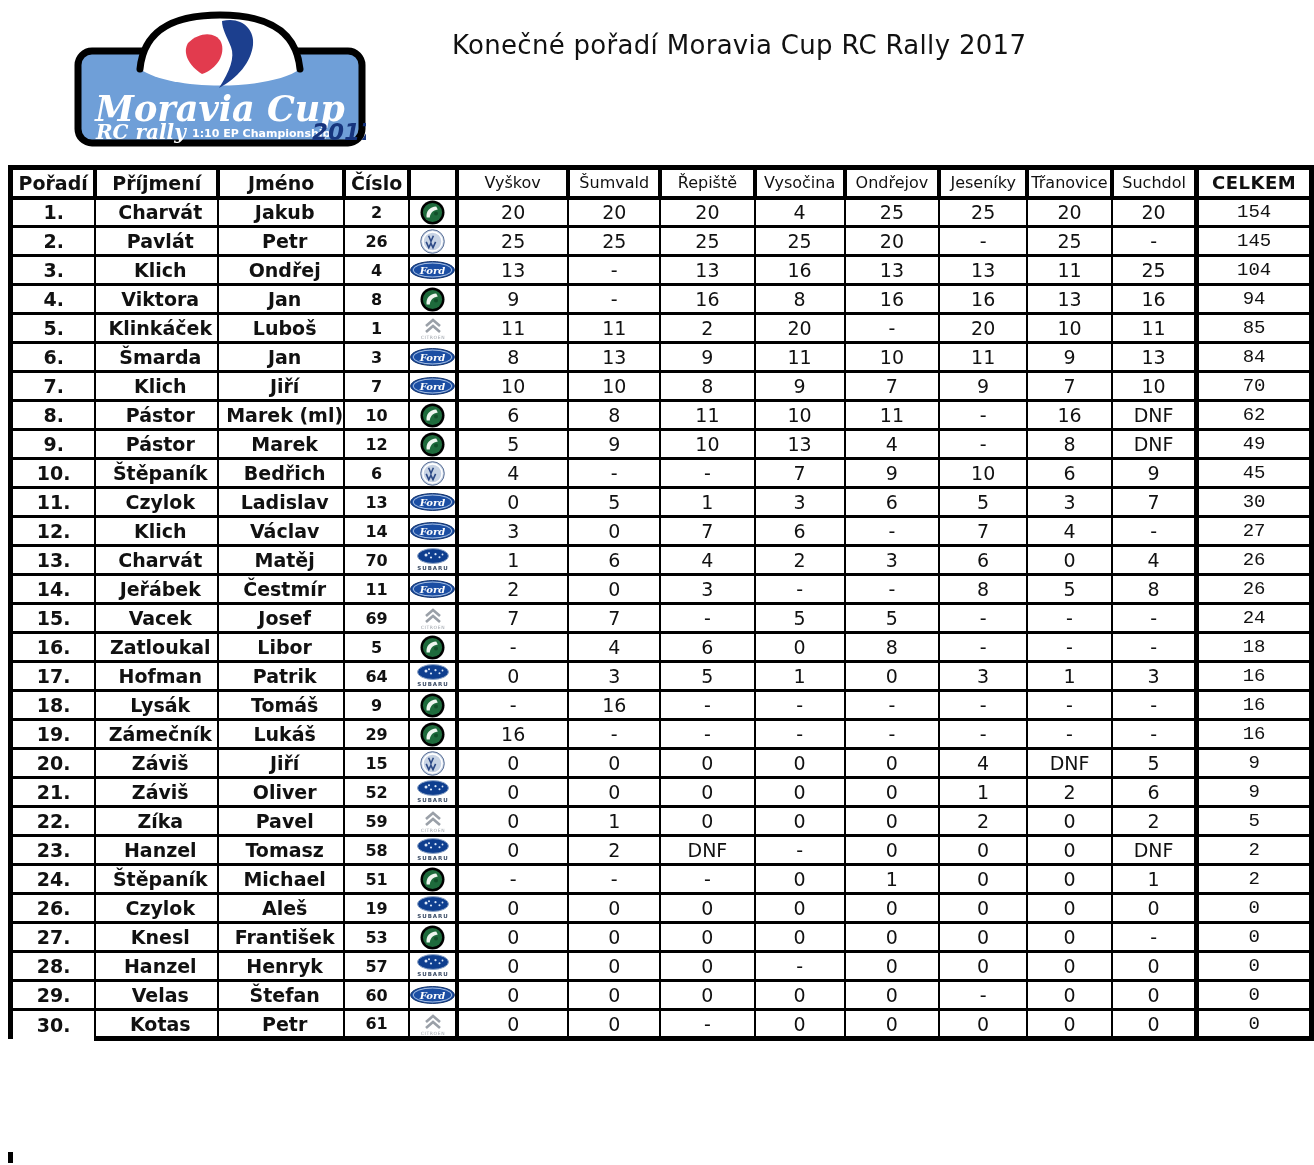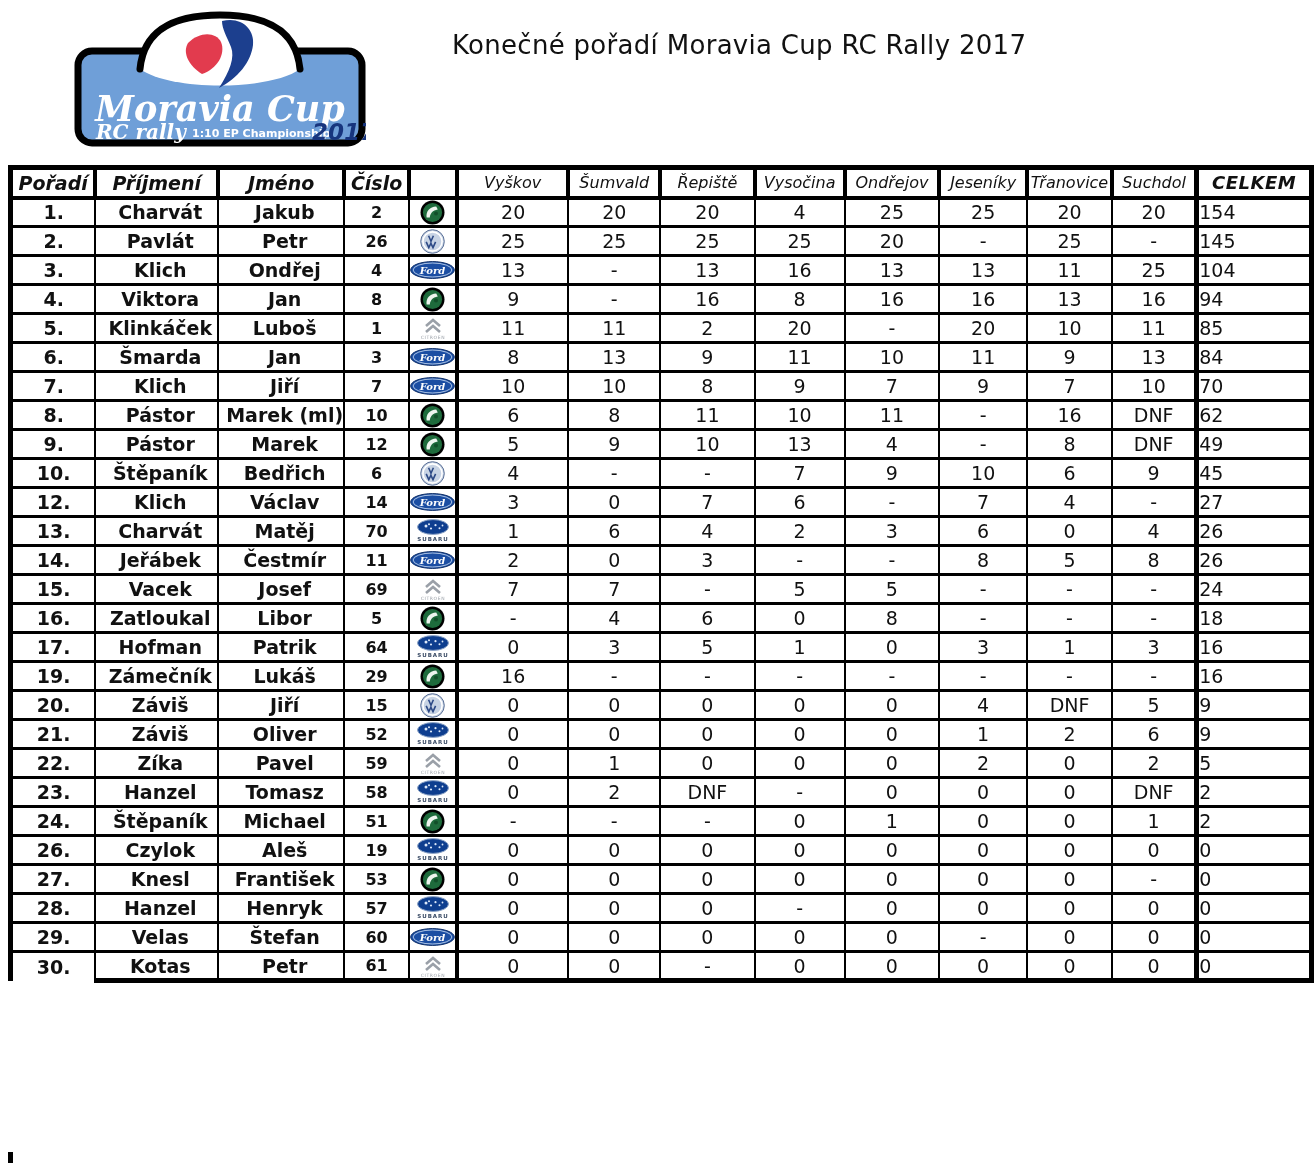--- a/index.html
+++ b/index.html
@@ -15,35 +15,34 @@
   table.results{
     position:absolute;left:8px;top:165px;border-collapse:collapse;table-layout:fixed;
   }
   th,td{
     border:2px solid #000;padding:0;overflow:hidden;white-space:nowrap;
     box-sizing:border-box;vertical-align:middle;
   }
   th{
     border-width:4px;border-top-width:5px;height:30px;font-size:16px;font-weight:400;
     text-align:center;
-    font-style:italic;
   }
   th.h-bold{font-weight:700;font-size:19px;}
   th.h-total{font-weight:700;font-size:18px;letter-spacing:.5px;}
   td{height:29px;border-top-width:3px;border-bottom-width:3px;}
   th:first-child,td:first-child{border-left-width:5px;}
   th:last-child,td:last-child{border-right-width:5px;}
   tbody tr:last-child td{border-bottom-width:5px;}
   tbody tr:last-child td.cut{border-bottom:none;}
   td.c-pos{font-weight:700;font-size:19px;text-align:center;}
   td.c-name{font-weight:700;font-size:19px;text-align:center;padding-left:7px;}
   td.c-num{font-weight:700;font-size:16px;text-align:center;}
   td.c-brand{text-align:center;line-height:0;}
   td.c-score{font-size:19px;text-align:center;}
-  td.c-total{font-size:19px;}
+  td.c-total{font-size:19px;text-align:center;font-family:Liberation Mono, monospace;}
   .bL-thick{border-left-width:4px !important;margin-top:16px;}
   .bL-xthick{border-left-width:5px !important;}
   .left-stub{position:absolute;left:8px;top:1152px;width:5px;height:11px;background:#000;}
 </style>
 </head>
 <body>
 
 <svg class="plate" width="292" height="138" viewBox="0 0 292 138">
   <rect x="4" y="42" width="284" height="92" rx="14" fill="#6f9fd8" stroke="#000" stroke-width="7"></rect>
   <path d="M66,60 C70,18 104,6 146,6 C188,6 222,18 226,60 C196,82 96,82 66,60 Z" fill="#ffffff"></path>
@@ -294,20 +293,40 @@
         <td class="c-score">-</td>
         <td class="c-score">-</td>
         <td class="c-score">7</td>
         <td class="c-score">9</td>
         <td class="c-score">10</td>
         <td class="c-score">6</td>
         <td class="c-score">9</td>
         <td class="c-total bL-xthick">45</td>
       </tr>
       <tr>
+        <td class="c-pos">11.</td>
+        <td class="c-name">Czylok</td>
+        <td class="c-name">Ladislav</td>
+        <td class="c-num">13</td>
+        <td class="c-brand"><svg width="45" height="18" viewBox="0 0 45 18">
+            <ellipse cx="22.5" cy="9" rx="21.8" ry="8.4" fill="#1b4ea3" stroke="#0d2d66" stroke-width="1"></ellipse>
+            <ellipse cx="22.5" cy="9" rx="19.4" ry="7" fill="none" stroke="#cfe0f4" stroke-width="0.8"></ellipse>
+            <text x="22.5" y="12.6" text-anchor="middle" font-family="DejaVu Serif, serif" font-style="italic" font-weight="bold" font-size="10" fill="#ffffff">Ford</text>
+          </svg></td>
+        <td class="c-score bL-thick">0</td>
+        <td class="c-score">5</td>
+        <td class="c-score">1</td>
+        <td class="c-score">3</td>
+        <td class="c-score">6</td>
+        <td class="c-score">5</td>
+        <td class="c-score">3</td>
+        <td class="c-score">7</td>
+        <td class="c-total bL-xthick">30</td>
+      </tr>
+      <tr>
         <td class="c-pos">12.</td>
         <td class="c-name">Klich</td>
         <td class="c-name">Václav</td>
         <td class="c-num">14</td>
         <td class="c-brand"><svg width="45" height="18" viewBox="0 0 45 18">
             <ellipse cx="22.5" cy="9" rx="21.8" ry="8.4" fill="#1b4ea3" stroke="#0d2d66" stroke-width="1"></ellipse>
             <ellipse cx="22.5" cy="9" rx="19.4" ry="7" fill="none" stroke="#cfe0f4" stroke-width="0.8"></ellipse>
             <text x="22.5" y="12.6" text-anchor="middle" font-family="DejaVu Serif, serif" font-style="italic" font-weight="bold" font-size="10" fill="#ffffff">Ford</text>
           </svg></td>
         <td class="c-score bL-thick">3</td>
@@ -425,20 +444,41 @@
         <td class="c-score">3</td>
         <td class="c-score">5</td>
         <td class="c-score">1</td>
         <td class="c-score">0</td>
         <td class="c-score">3</td>
         <td class="c-score">1</td>
         <td class="c-score">3</td>
         <td class="c-total bL-xthick">16</td>
       </tr>
       <tr>
+        <td class="c-pos">18.</td>
+        <td class="c-name">Lysák</td>
+        <td class="c-name">Tomáš</td>
+        <td class="c-num">9</td>
+        <td class="c-brand"><svg width="25" height="25" viewBox="0 0 25 25">
+            <circle cx="12.5" cy="12.5" r="12" fill="#000"></circle>
+            <circle cx="12.5" cy="12.5" r="9.6" fill="#1e6b3c"></circle>
+            <path d="M6.6,17.5 C5.8,11.2 9.8,6.6 16.2,6.4 L17.8,9.4 C12.6,10.2 10.2,13.4 9.8,17.4 Z" fill="#eef5ef"></path>
+            <circle cx="16" cy="13.4" r="2" fill="#124f2a"></circle>
+          </svg></td>
+        <td class="c-score bL-thick">-</td>
+        <td class="c-score">16</td>
+        <td class="c-score">-</td>
+        <td class="c-score">-</td>
+        <td class="c-score">-</td>
+        <td class="c-score">-</td>
+        <td class="c-score">-</td>
+        <td class="c-score">-</td>
+        <td class="c-total bL-xthick">16</td>
+      </tr>
+      <tr>
         <td class="c-pos">19.</td>
         <td class="c-name">Zámečník</td>
         <td class="c-name">Lukáš</td>
         <td class="c-num">29</td>
         <td class="c-brand"><svg width="25" height="25" viewBox="0 0 25 25">
             <circle cx="12.5" cy="12.5" r="12" fill="#000"></circle>
             <circle cx="12.5" cy="12.5" r="9.6" fill="#1e6b3c"></circle>
             <path d="M6.6,17.5 C5.8,11.2 9.8,6.6 16.2,6.4 L17.8,9.4 C12.6,10.2 10.2,13.4 9.8,17.4 Z" fill="#eef5ef"></path>
             <circle cx="16" cy="13.4" r="2" fill="#124f2a"></circle>
           </svg></td>

